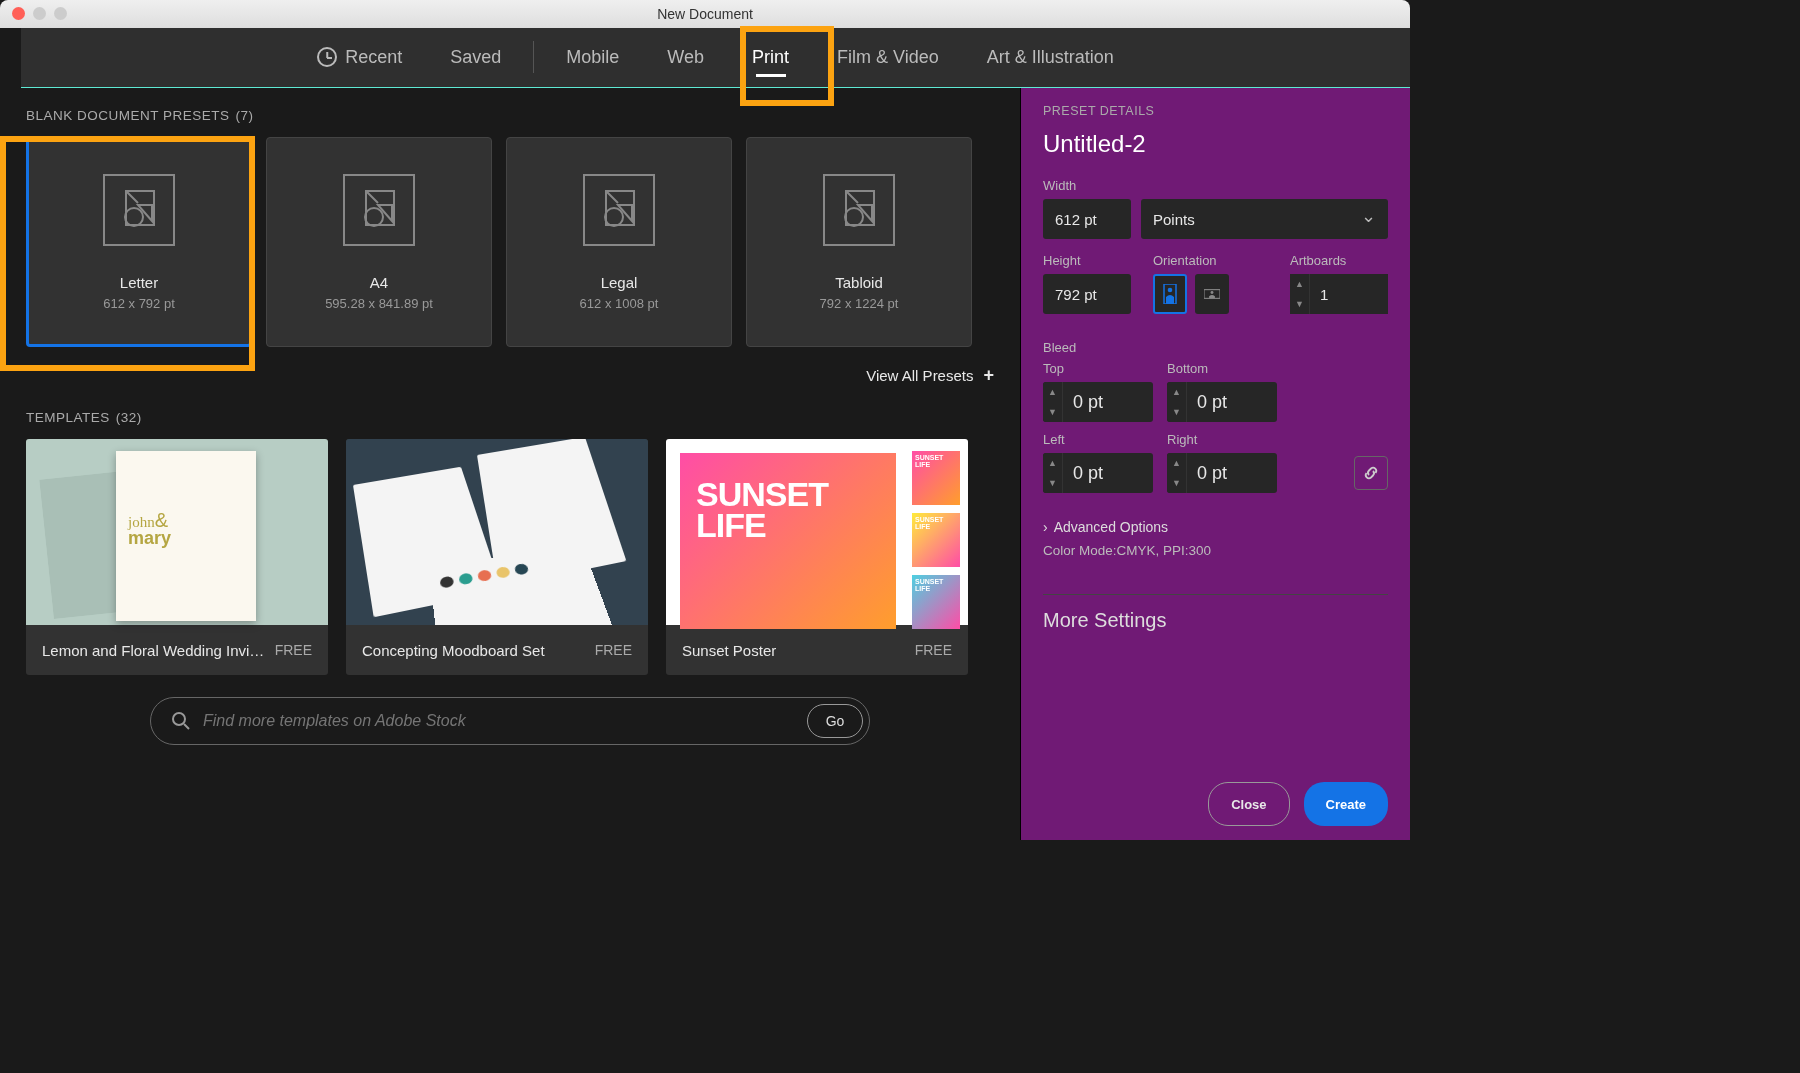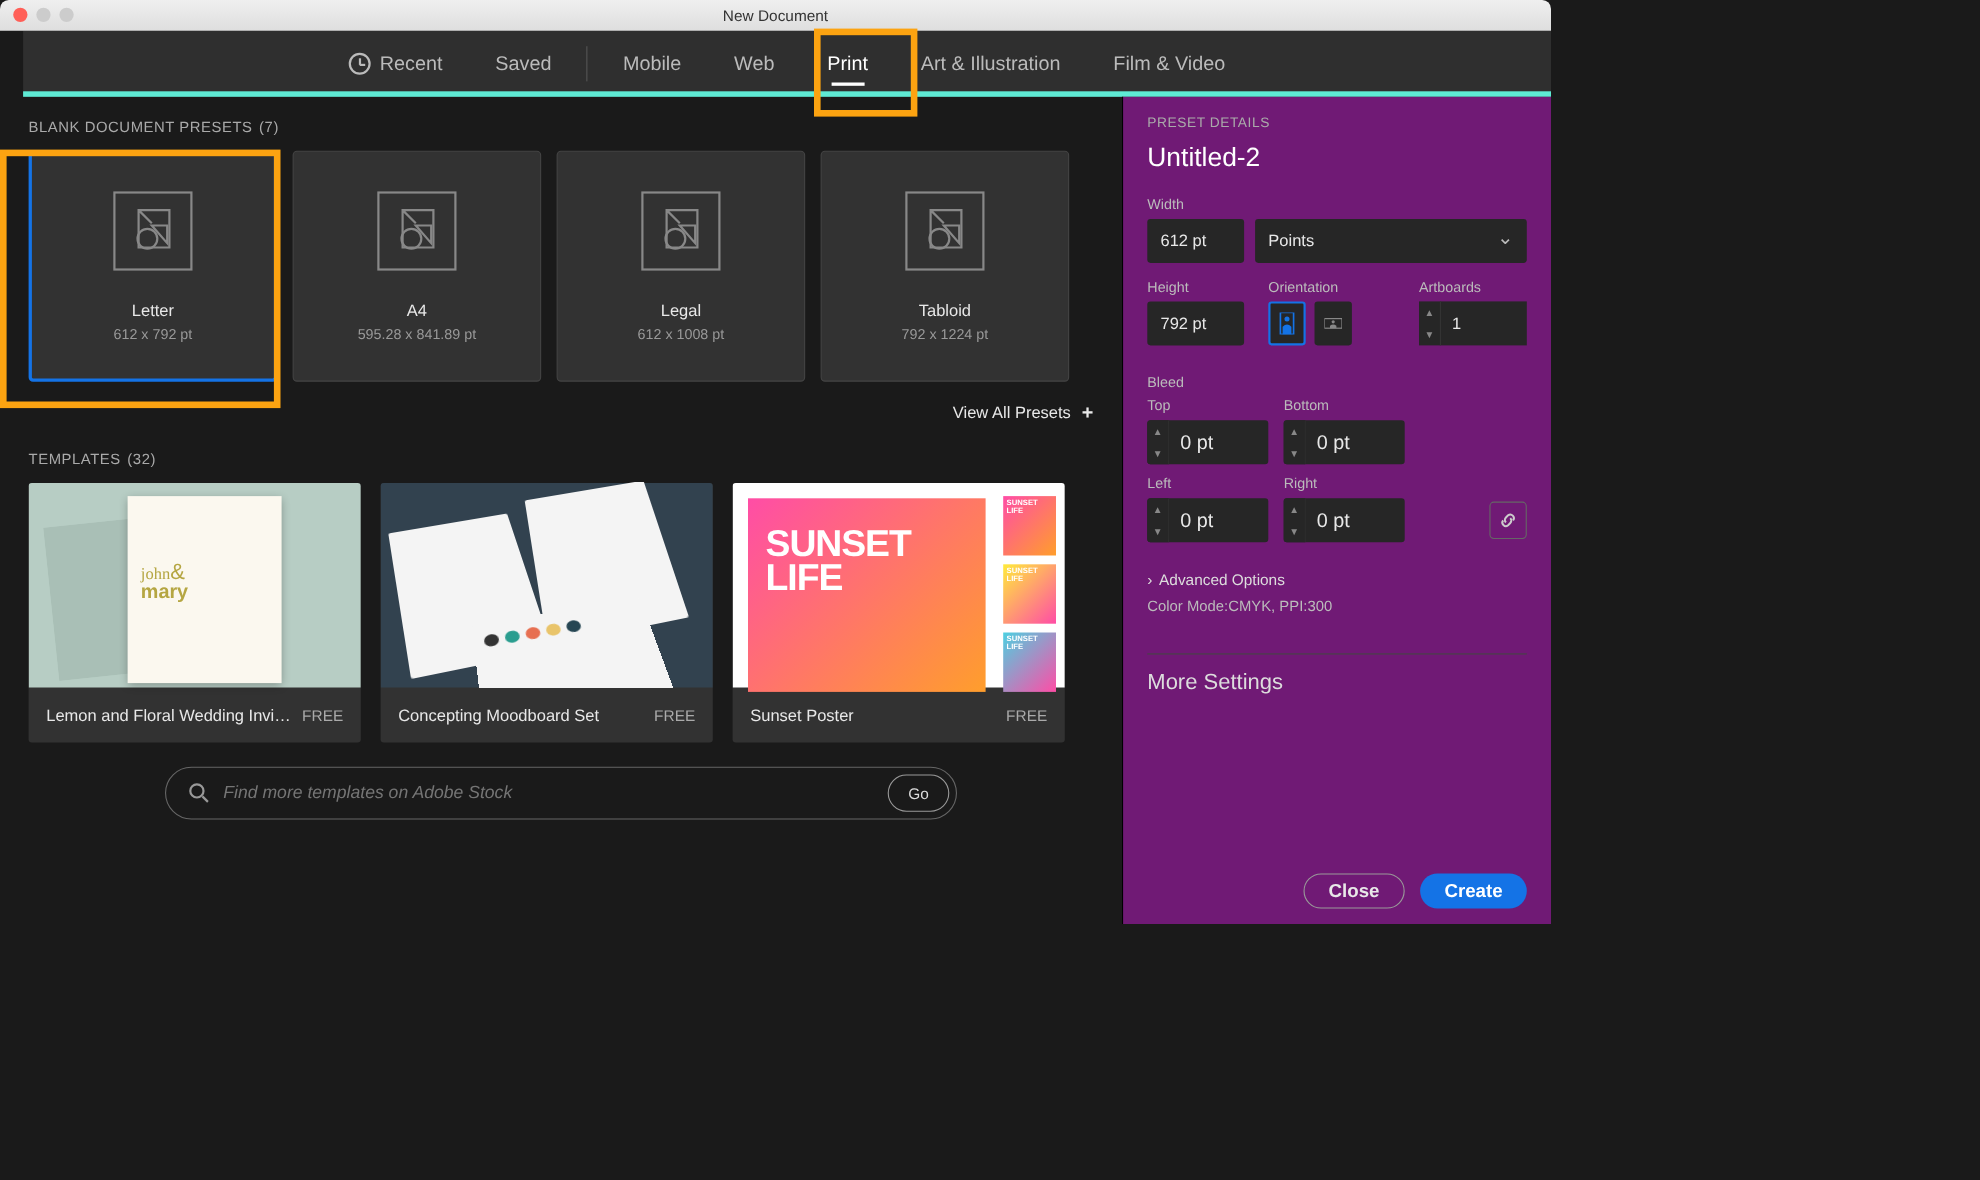--- a/index.html
+++ b/index.html
@@ -4,21 +4,21 @@
 <style>
 * { box-sizing: border-box; margin: 0; padding: 0; font-family: -apple-system, BlinkMacSystemFont, "Segoe UI", sans-serif; }
 body { background: #1a1a1a; color: #ccc; width: 1410px; height: 840px; overflow: hidden; }
 
 .titlebar { height: 28px; background: linear-gradient(#efefef,#dedede); position: relative; display:flex; align-items:center; justify-content:center; border-top-left-radius:8px; border-top-right-radius:8px;}
 .traffic { position:absolute; left:12px; top:7px; display:flex; gap:8px;}
 .dot { width:13px; height:13px; border-radius:50%;}
 .dot.red{background:#ff5f57;} .dot.grey{background:#ccc;}
 .titlebar span{color:#333; font-size:14px;}
 
-.tabbar { height:60px; background:#2f2f2f; display:flex; align-items:flex-start; border-bottom:5px solid #5eead4;margin-left:21px;}
+.tabbar { height:60px; background:#2f2f2f; display:flex; align-items:flex-end; border-bottom:1px solid #5eead4;margin-left:21px;}
 .tabbar-inner{display:flex; align-items:center; margin:0 auto;}
 .tab{padding:0 24px; height:60px; display:flex; align-items:center; gap:8px; color:#bbb; font-size:18px; cursor:pointer; position:relative;}
 .tab.active{color:#fff;}
 .tab.active::after{content:''; position:absolute; left:50%; transform:translateX(-50%); bottom:10px; width:30px; height:3px; background:#fff;}
 .sep{width:1px; height:32px; background:#555; margin:0 8px;}
 .clock-icon{width:20px;height:20px;border:2px solid #bbb;border-radius:50%;position:relative;}
 .clock-icon::before{content:'';position:absolute;width:1.5px;height:6px;background:#bbb;left:50%;top:20%;transform:translateX(-50%);}
 .clock-icon::after{content:'';position:absolute;width:5px;height:1.5px;background:#bbb;left:50%;top:50%;}
 
 .main{display:flex; height:752px;}
@@ -78,21 +78,21 @@
 .bleed-box .steppers{border-radius:3px 0 0 3px;}
 .bleed-box .bv{width:90px; height:40px; display:flex; align-items:center; padding:0 10px; color:#e8e8e8; font-size:18px;}
 .link-ico{width:34px; height:34px; border:1px solid #666; border-radius:4px; display:flex; align-items:center; justify-content:center; cursor:pointer; margin-bottom:3px;}
 
 .adv{color:#ddd; font-size:14px; cursor:pointer; margin-bottom:8px;}
 .adv .chev{margin-right:6px;}
 .colormode{color:#bbb; font-size:13.5px; margin-bottom:24px;}
 .more{color:#ddd; font-size:20px; margin-top:12px; padding-top:14px; border-top:1px solid #444; flex:1;}
 
 .footer{display:flex; justify-content:flex-end; gap:14px;}
-.btn{height:32px; padding:0 22px; border-radius:20px; font-size:17px; font-weight:600; display:flex; align-items:center; cursor:pointer;}
+.btn{height:44px; padding:0 22px; border-radius:20px; font-size:13px; font-weight:600; display:flex; align-items:center; cursor:pointer;}
 .btn.close{border:1.5px solid #999; color:#e8e8e8;}
 .btn.create{background:#1473e6; color:#fff;}
 
 
 .hl{position:absolute; border:6px solid #fca311; pointer-events:none; z-index:10;}
 .hl1{left:0px; top:48px; width:255px; height:235px;}
 .hl2{position:absolute; left:740px; top:26px; width:94px; height:80px; border:6px solid #fca311; z-index:10;}
 
 
 .t1{background:#b7cdc4; position:relative;}
@@ -144,24 +144,24 @@
     <div class="tab">
         <span>Mobile</span>
       </div>
     <div class="tab">
         <span>Web</span>
       </div>
     <div class="tab active">
         <span>Print</span>
       </div>
     <div class="tab">
+        <span>Film &amp; Video</span>
+      </div>
+    <div class="tab">
         <span>Art &amp; Illustration</span>
-      </div>
-    <div class="tab">
-        <span>Film &amp; Video</span>
       </div>
   </div>
 </div>
 
 <div class="main">
   <div class="left">
     <div class="hl hl1"></div>
 
     <div class="section-label">
       <span>BLANK DOCUMENT PRESETS</span><span class="count">(7)</span>

